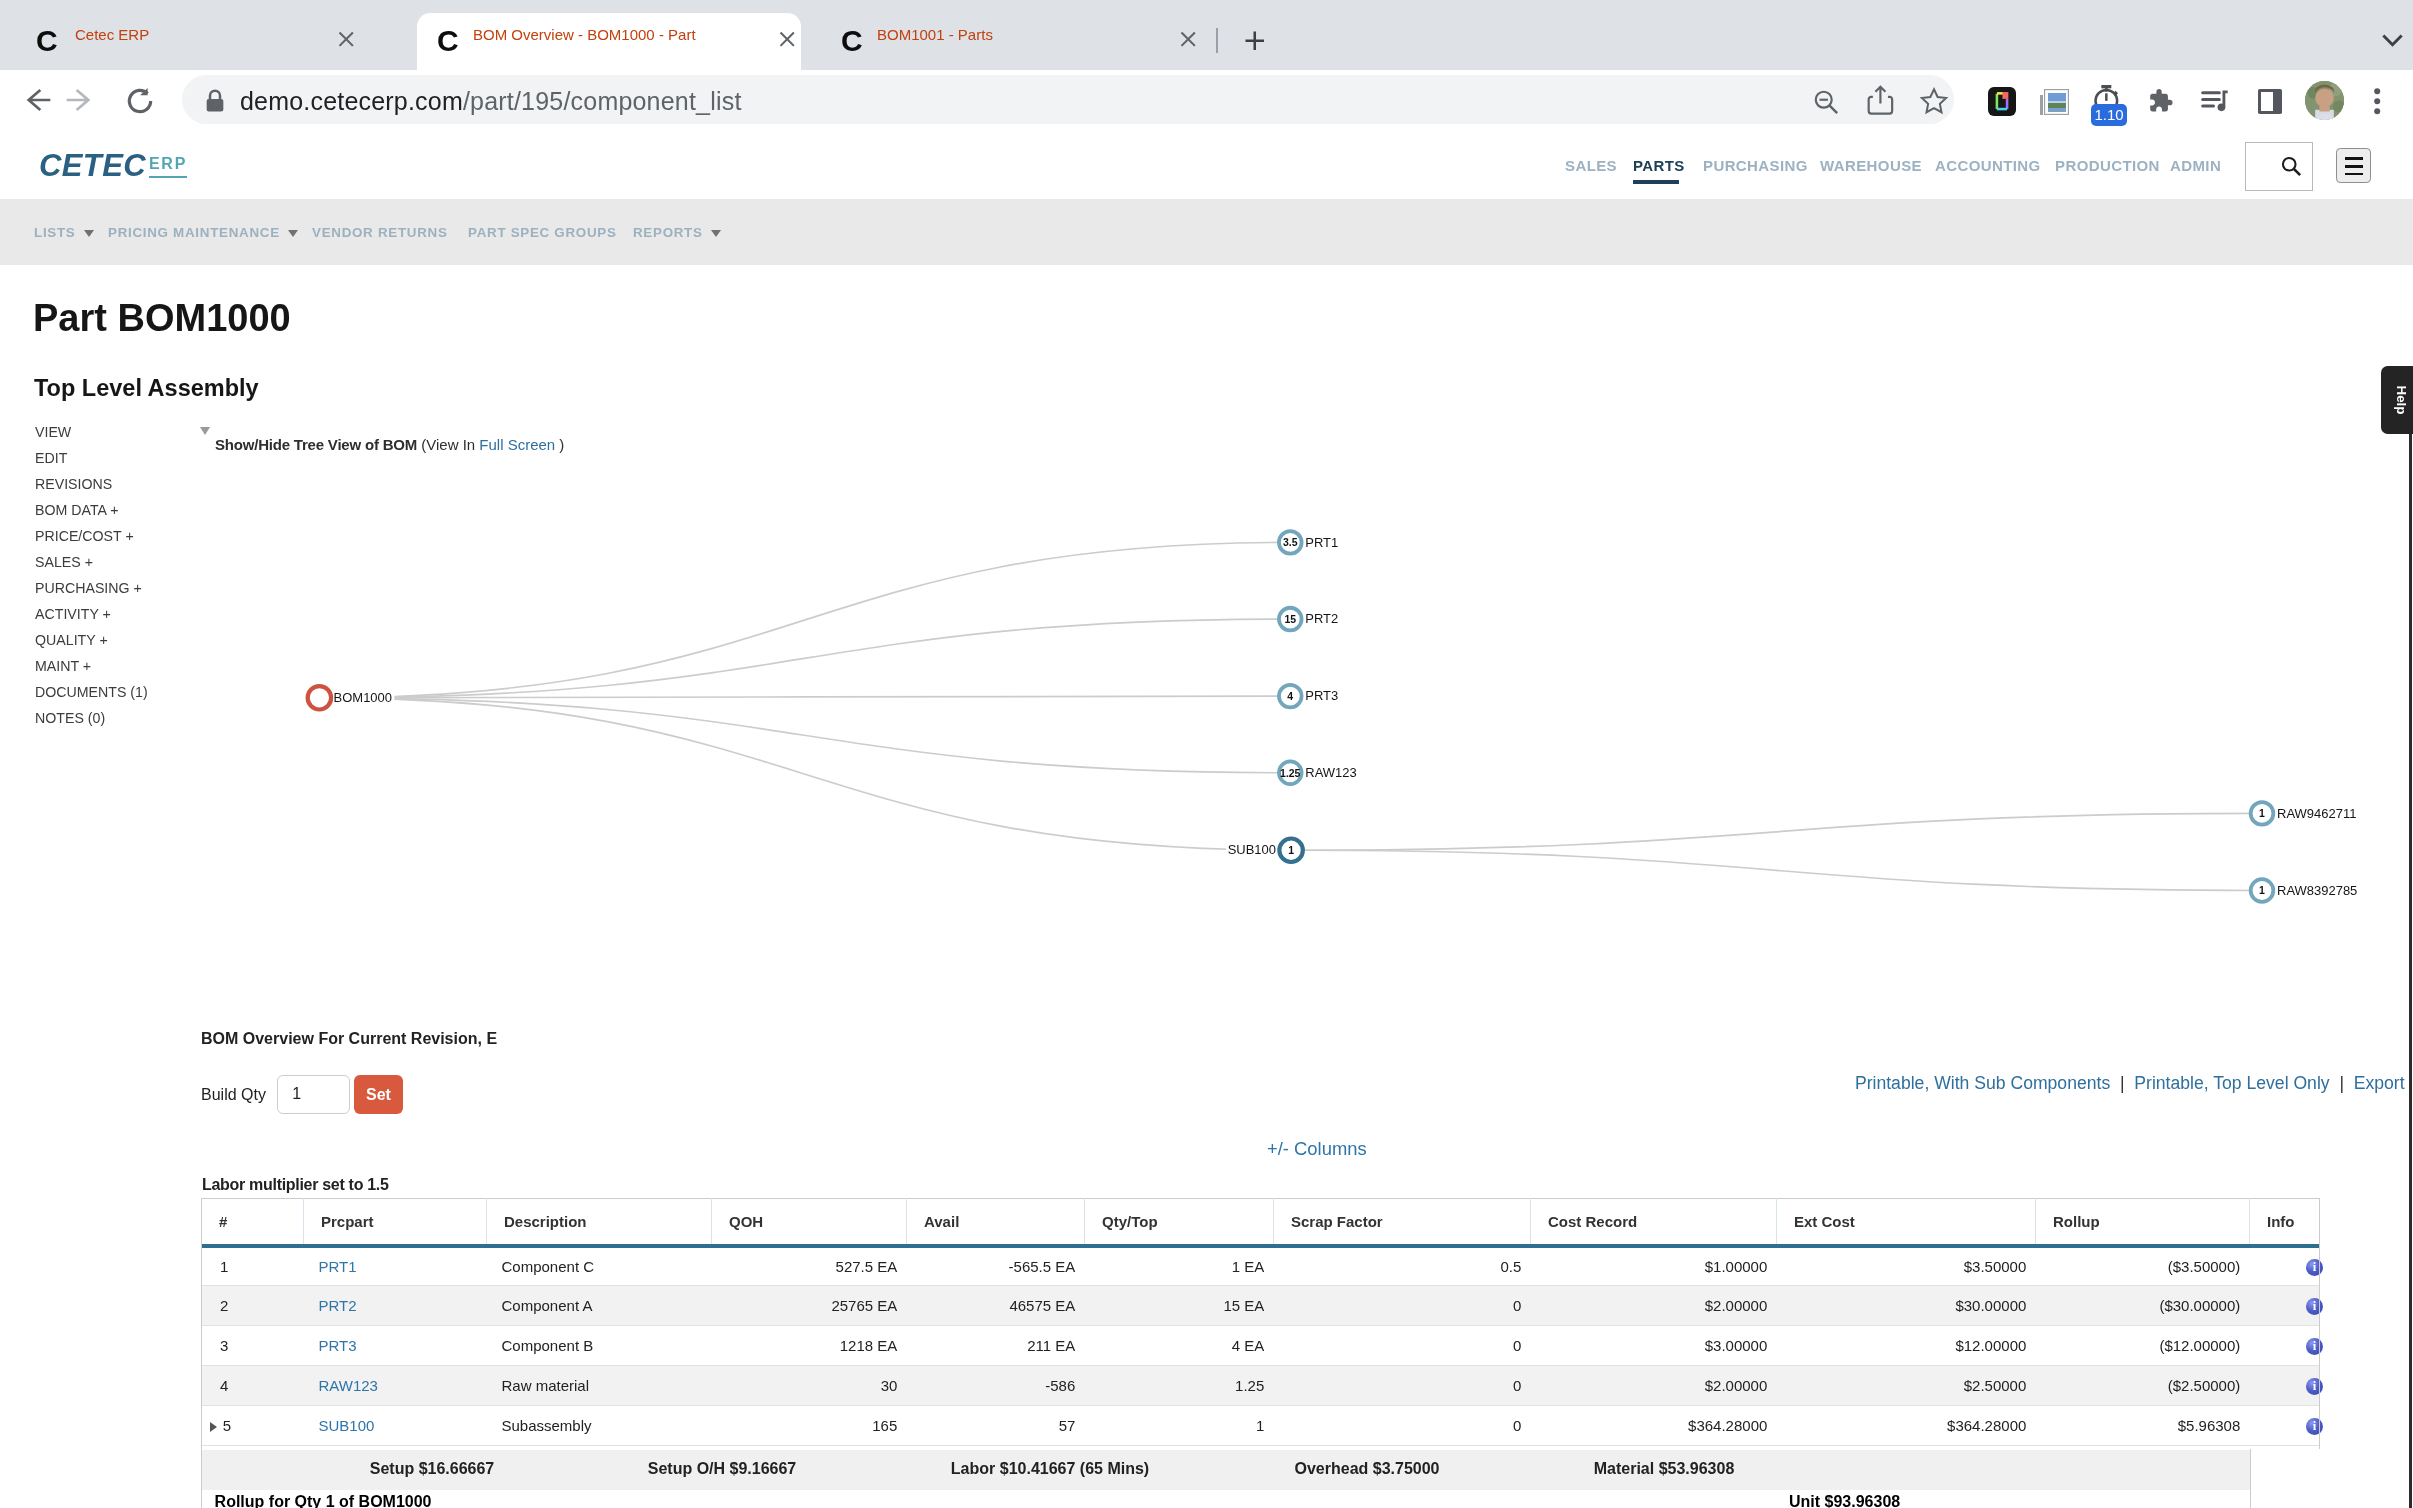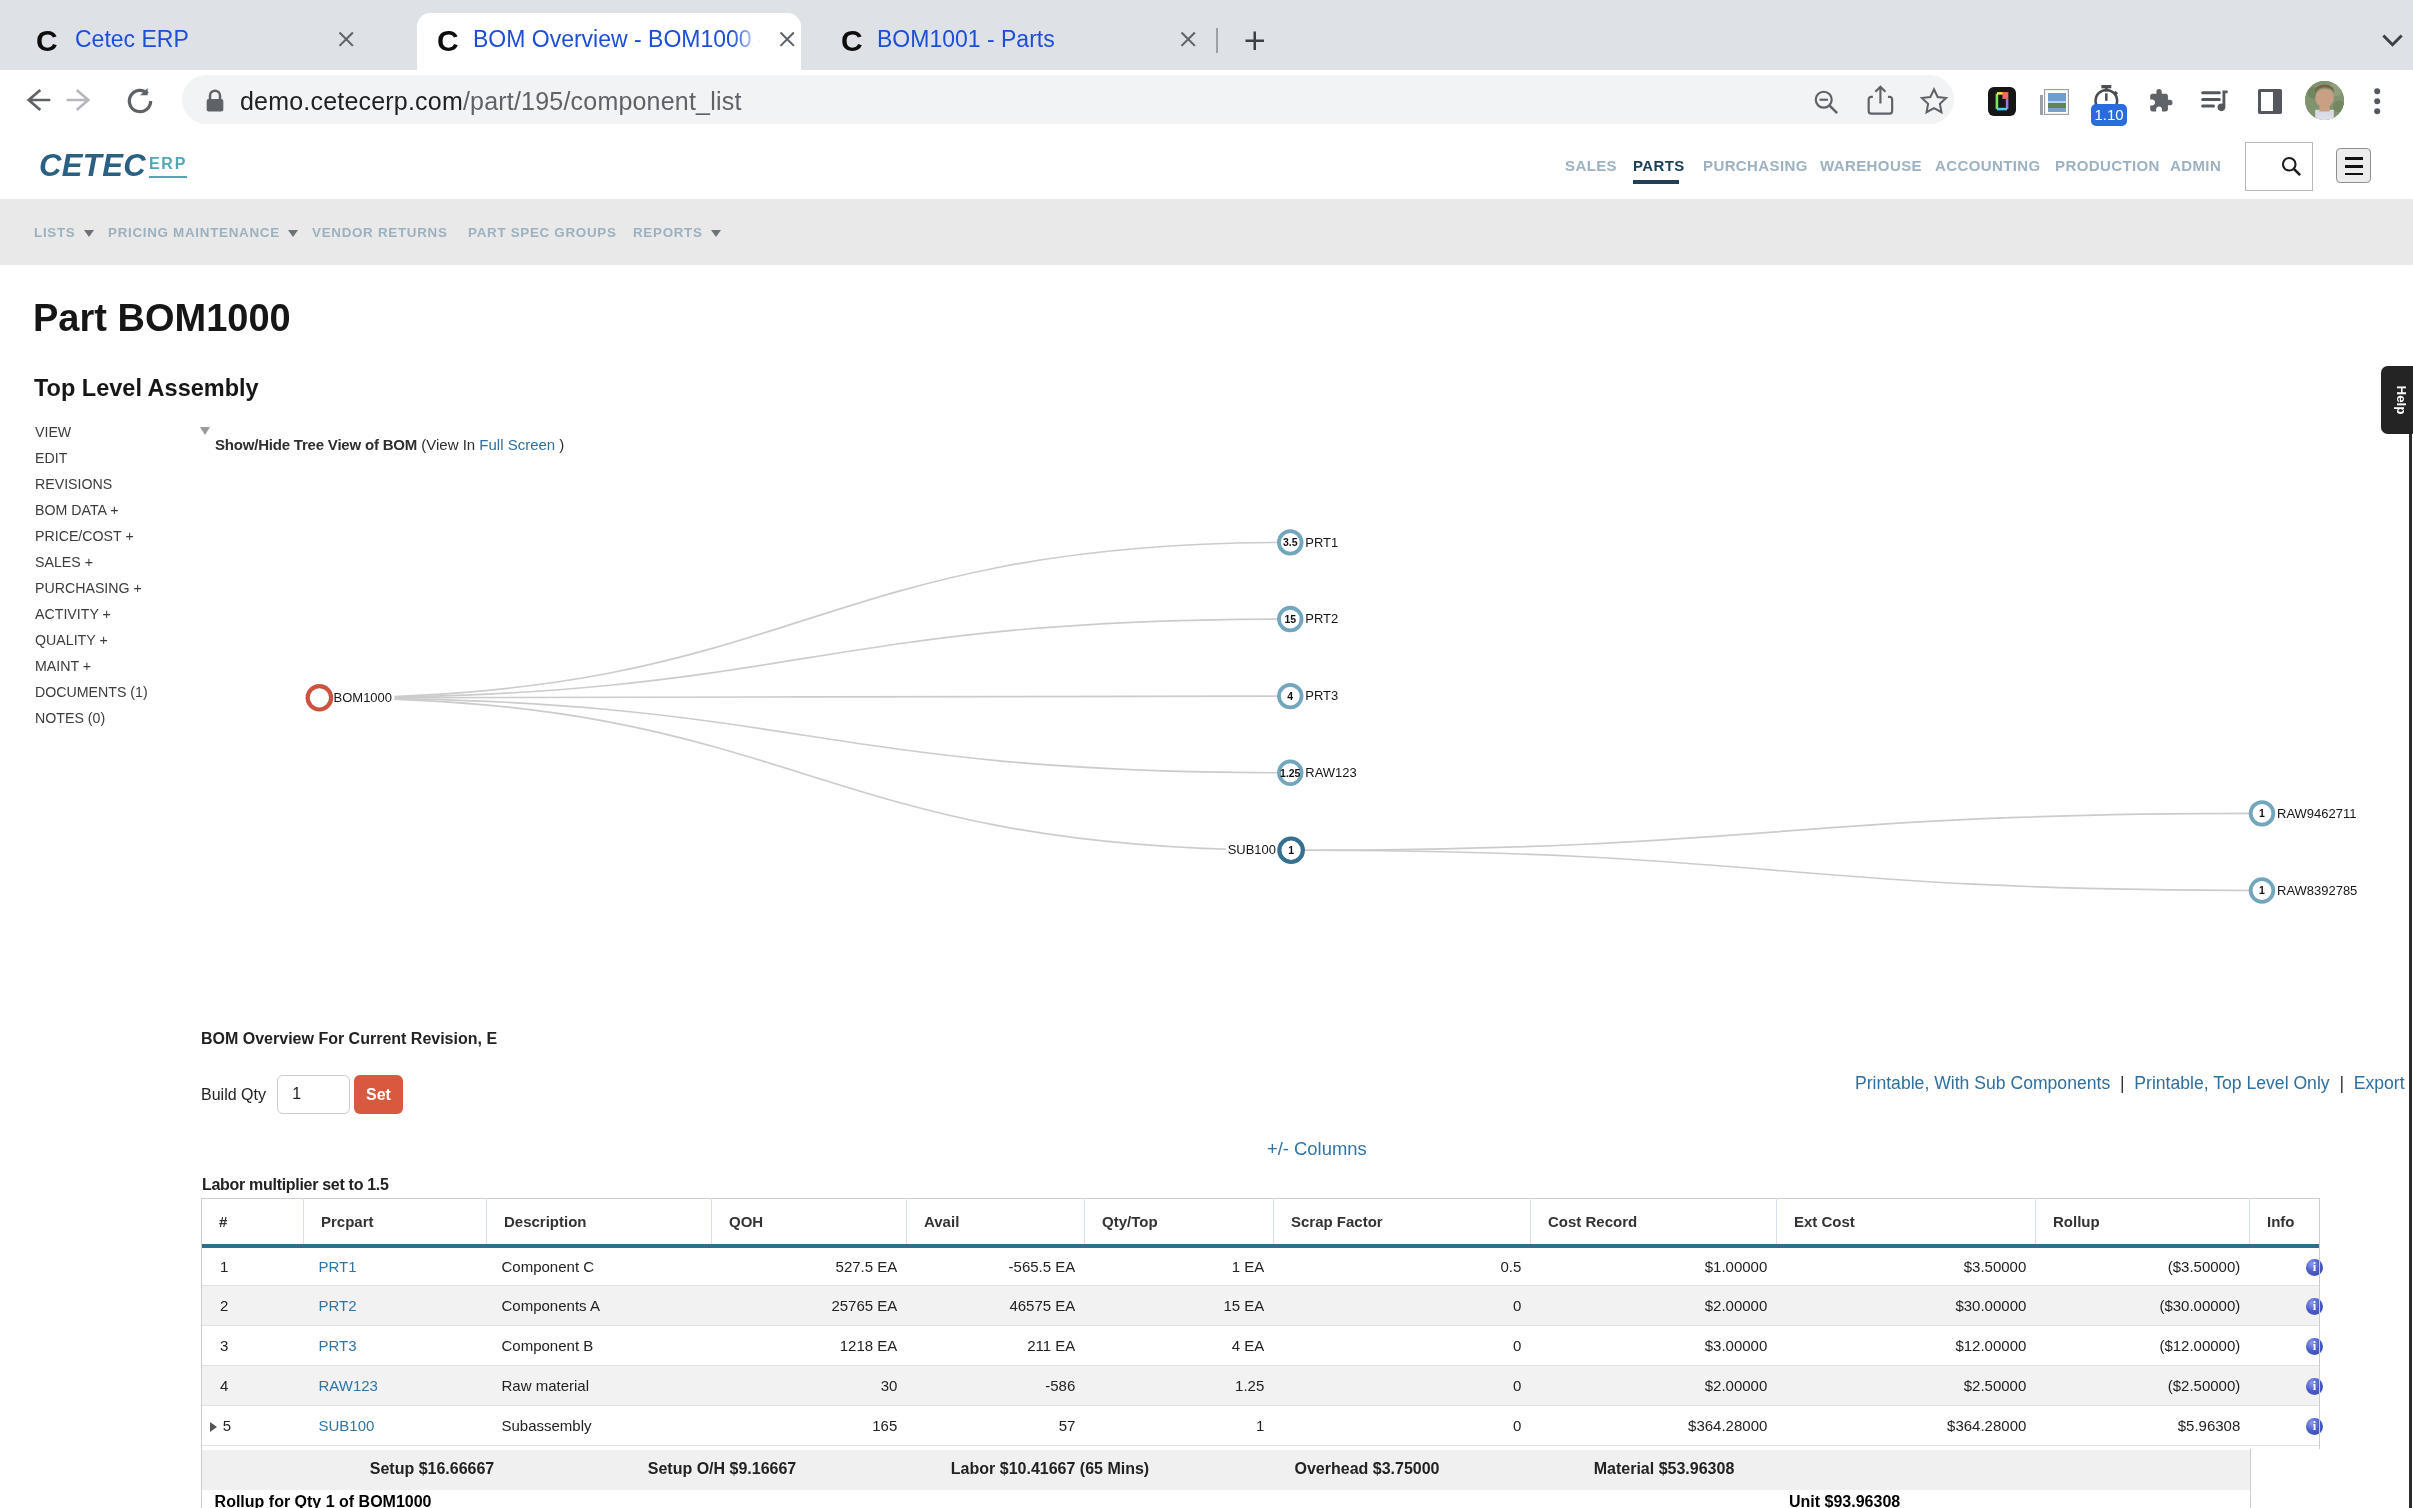--- a/index.html
+++ b/index.html
@@ -1,21 +1,21 @@
 <!DOCTYPE html>
 <html style="font-size:13.4px"><head>
 <meta charset="utf-8">
 <style>
 * { margin:0; padding:0; box-sizing:border-box; }
 html,body { width:2413px; height:1508px; overflow:hidden; }
 body { font-family:"Liberation Sans", sans-serif; background:#fff; position:relative; }
 .abs { position:absolute; }
 
 #tabbar { position:absolute; left:0; top:0; width:2413px; height:70px; background:#dee1e6; }
-.tabtitle { position:absolute; font-size:23px; color:#1d4ed8; white-space:nowrap; }
+.tabtitle { position:absolute; font-size:15px; color:#c2410c; white-space:nowrap; }
 .favicon { position:absolute; font-size:30px; font-weight:900; color:#0d0d0d; font-family:"Liberation Sans",sans-serif; }
 .tclose { position:absolute; width:18.4px; height:18.4px; }
 .tclose svg { display:block; }
 #activetab { position:absolute; left:417px; top:12.6px; width:384px; height:57px; background:#fff; border-radius:13.4px 13.4px 0 0; }
 #toolbar { position:absolute; left:0; top:70px; width:2413px; height:59px; background:#fff; border-bottom:1.7px solid #d8dbdf; }
 #pill { position:absolute; left:182px; top:75px; width:1772px; height:49px; background:#f1f3f4; border-radius:25px; }
 #urltext { position:absolute; left:240px; top:87px; font-size:25px; color:#202124; white-space:nowrap; letter-spacing:0.2px;}
 #urltext .path { color:#5f6368; }
 
 #sitehead { position:absolute; left:0; top:128px; width:2413px; height:70px; background:#fff; }
@@ -302,21 +302,21 @@
         <td class="num">1 EA</td>
         <td class="num">0.5</td>
         <td class="num">$1.00000</td>
         <td class="num">$3.50000</td>
         <td class="num">($3.50000)</td>
         <td style="text-align:right;"><span class="infoicon" style="margin-right:-3.4px;"></span></td>
       </tr>
     <tr>
         <td class="c1">2</td>
         <td class="lnk">PRT2</td>
-        <td class="dsc">Components A</td>
+        <td class="dsc">Component A</td>
         <td class="num">25765 EA</td>
         <td class="num">46575 EA</td>
         <td class="num">15 EA</td>
         <td class="num">0</td>
         <td class="num">$2.00000</td>
         <td class="num">$30.00000</td>
         <td class="num">($30.00000)</td>
         <td style="text-align:right;"><span class="infoicon" style="margin-right:-3.4px;"></span></td>
       </tr>
     <tr>

